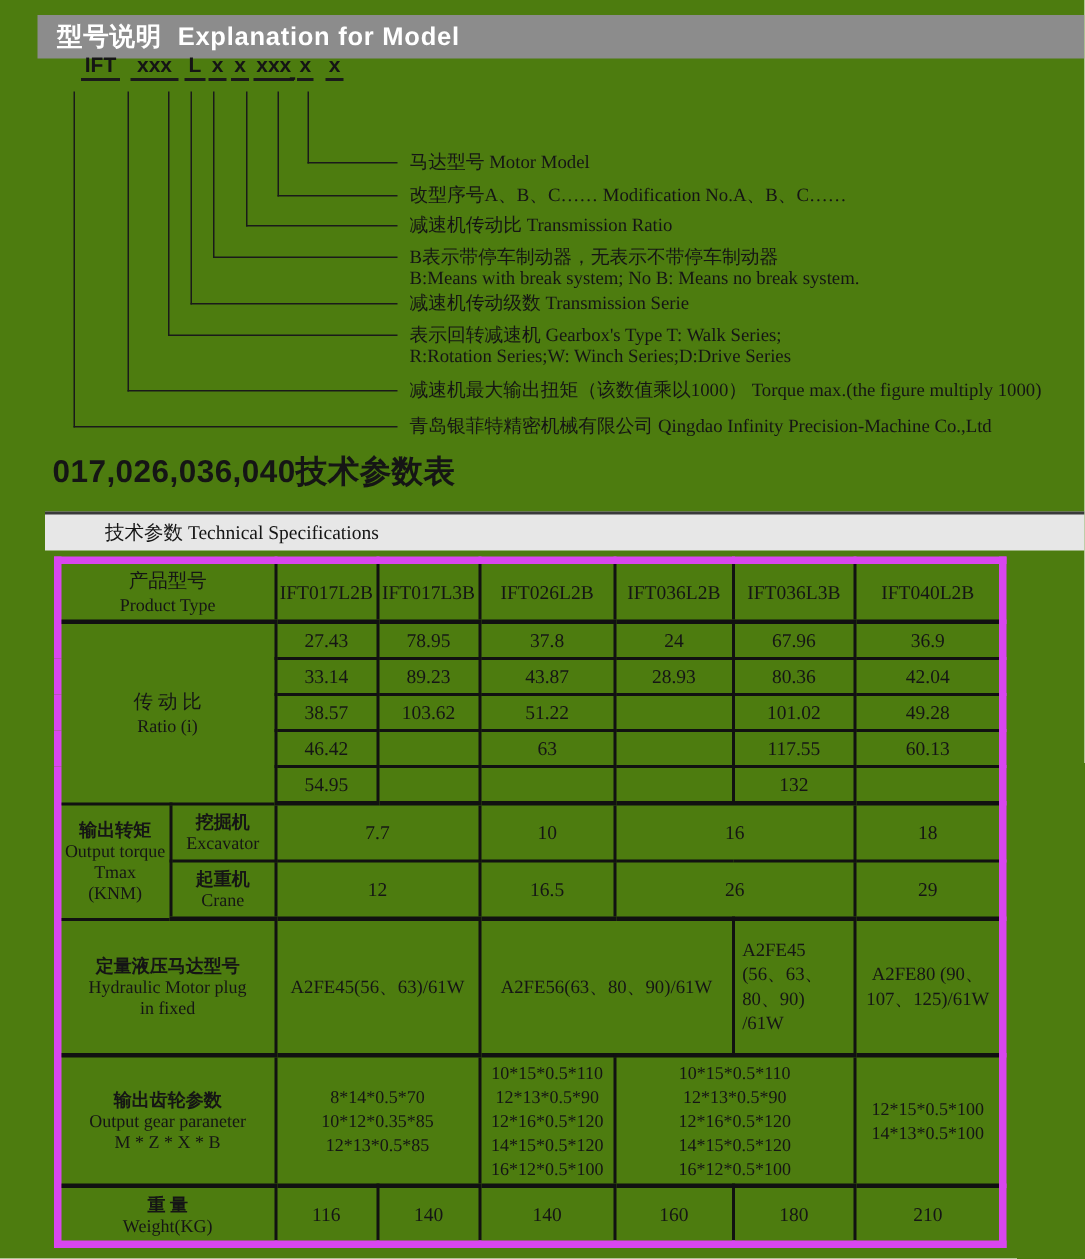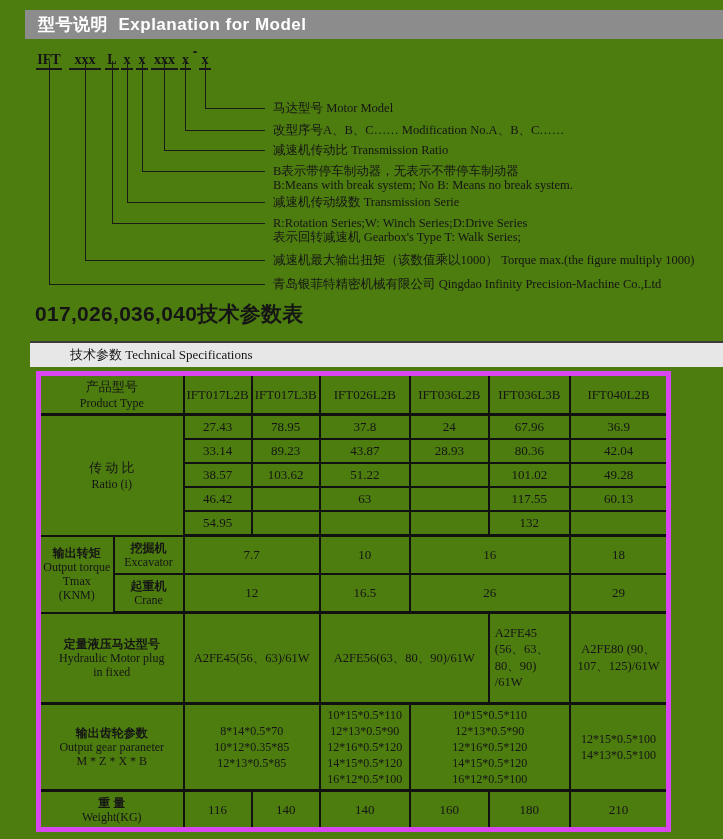--- a/index.html
+++ b/index.html
@@ -6,23 +6,23 @@
   .page{position:relative;width:723px;height:839px;background:#4d7c0f;overflow:hidden;
         font-family:"Liberation Serif", serif;color:#151515;}
 
   
   .topbar{position:absolute;left:25px;top:10px;width:698px;height:29px;background:#8c8c8c;
           display:flex;align-items:center;}
   .topbar .t{font-family:"Liberation Sans", sans-serif;font-weight:bold;color:#ffffff;
              font-size:17px;padding-left:13px;letter-spacing:.5px;white-space:nowrap;}
 
   
-  .seg{position:absolute;top:52px;height:16px;text-align:center;
-       font-family:Liberation Serif, serif;font-weight:bold;font-size:14px;
-       border-bottom:2px solid #1a1a1a;line-height:15px;}
+  .seg{position:absolute;top:36px;height:16px;text-align:center;
+       font-family:Liberation Sans, sans-serif;font-weight:bold;font-size:14px;
+       border-bottom:2px solid #1a1a1a;line-height:15px;margin-left:18px;}
   .dash{position:absolute;top:44px;height:16px;text-align:center;
         font-family:"Liberation Sans", sans-serif;font-weight:bold;font-size:14px;line-height:15px;}
 
   
   .vline{position:absolute;width:1px;background:#1a1a1a;}
   .hline{position:absolute;height:1px;background:#1a1a1a;}
 
   
   .dlabel{position:absolute;left:273px;font-size:12.5px;line-height:14px;white-space:nowrap;}
 
@@ -101,22 +101,22 @@
     <div>减速机传动比  Transmission Ratio</div>
   </div>
   <div class="dlabel" style="top:195px;">
     <div>减速机传动级数  Transmission  Serie</div>
   </div>
   <div class="dlabel" style="top:164px;">
     <div>B表示带停车制动器，无表示不带停车制动器</div>
     <div>B:Means with break system; No B: Means no break system.</div>
   </div>
   <div class="dlabel" style="top:216px;">
+    <div>表示回转减速机 Gearbox's Type T: Walk Series;</div>
     <div>R:Rotation Series;W: Winch Series;D:Drive Series</div>
-    <div>表示回转减速机 Gearbox's Type T: Walk Series;</div>
   </div>
   <div class="dlabel" style="top:253px;">
     <div>减速机最大输出扭矩（该数值乘以1000） Torque max.(the figure multiply 1000)</div>
   </div>
   <div class="dlabel" style="top:277px;">
     <div>青岛银菲特精密机械有限公司  Qingdao Infinity Precision-Machine Co.,Ltd</div>
   </div>
 
   <div class="section-title">017,026,036,040技术参数表</div>
 

